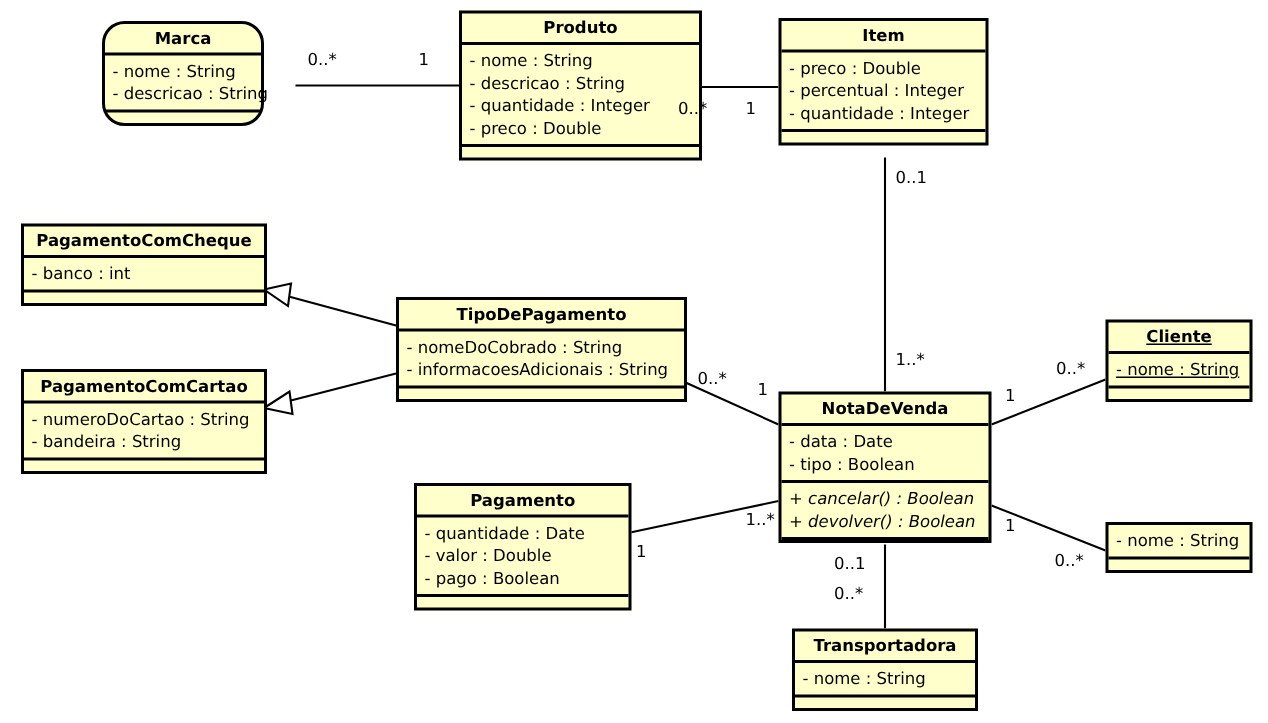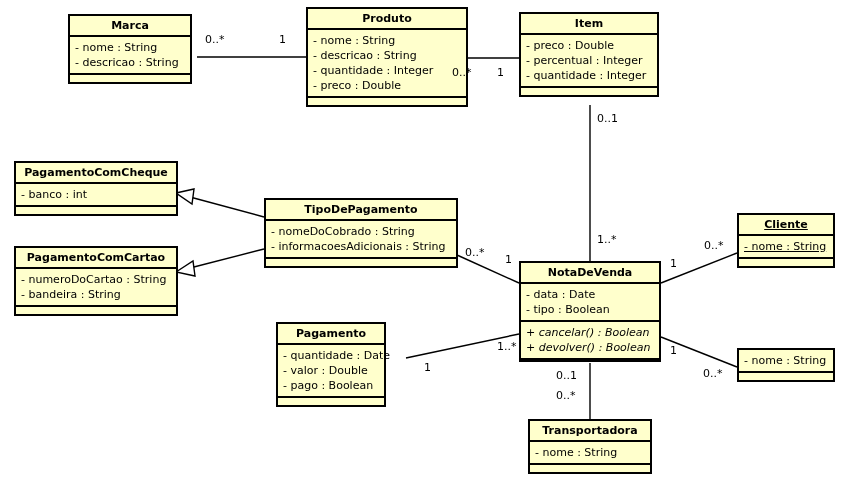--- a/index.html
+++ b/index.html
@@ -116,21 +116,21 @@
 
   <span class="mult" style="left:670px; top:345px;">1</span>
   <span class="mult" style="left:703px; top:368px;">0..*</span>
 
   <span class="mult" style="left:424px; top:362px;">1</span>
   <span class="mult" style="left:497px; top:341px;">1..*</span>
 
   <span class="mult" style="left:556px; top:370px;">0..1</span>
   <span class="mult" style="left:556px; top:390px;">0..*</span>
 
-  <div class="uml-class" style="left:68px; top:14px; width:124px;">
+  <div class="uml-class" style="left:68px; top:14px; width:108px;border-radius:15px;">
     <div class="uml-name">Marca</div>
     <div class="uml-attrs">
       <div class="uml-member">- nome : String</div>
       <div class="uml-member">- descricao : String</div>
     </div>
     <div class="uml-foot"></div>
   </div>
 
   <div class="uml-class" style="left:306px; top:7px; width:162px;">
     <div class="uml-name">Produto</div>
@@ -146,21 +146,21 @@
   <div class="uml-class" style="left:519px; top:12px; width:140px;">
     <div class="uml-name">Item</div>
     <div class="uml-attrs">
       <div class="uml-member">- preco : Double</div>
       <div class="uml-member">- percentual : Integer</div>
       <div class="uml-member">- quantidade : Integer</div>
     </div>
     <div class="uml-foot"></div>
   </div>
 
-  <div class="uml-class" style="left:14px; top:149px; width:164px;margin-top:12px;">
+  <div class="uml-class" style="left:14px; top:149px; width:164px;">
     <div class="uml-name">PagamentoComCheque</div>
     <div class="uml-attrs">
       <div class="uml-member">- banco : int</div>
     </div>
     <div class="uml-foot"></div>
   </div>
 
   <div class="uml-class" style="left:14px; top:246px; width:164px;">
     <div class="uml-name">PagamentoComCartao</div>
     <div class="uml-attrs">
@@ -184,21 +184,21 @@
     <div class="uml-attrs">
       <div class="uml-member">- data : Date</div>
       <div class="uml-member">- tipo : Boolean</div>
     </div>
     <div class="uml-ops">
       <div class="uml-member">+ cancelar() : Boolean</div>
       <div class="uml-member">+ devolver() : Boolean</div>
     </div>
   </div>
 
-  <div class="uml-class" style="left:276px; top:322px; width:110px;">
+  <div class="uml-class" style="left:276px; top:322px; width:145px;">
     <div class="uml-name">Pagamento</div>
     <div class="uml-attrs">
       <div class="uml-member">- quantidade : Date</div>
       <div class="uml-member">- valor : Double</div>
       <div class="uml-member">- pago : Boolean</div>
     </div>
     <div class="uml-foot"></div>
   </div>
 
   <div class="uml-class" style="left:737px; top:213px; width:98px;text-decoration:underline;">

